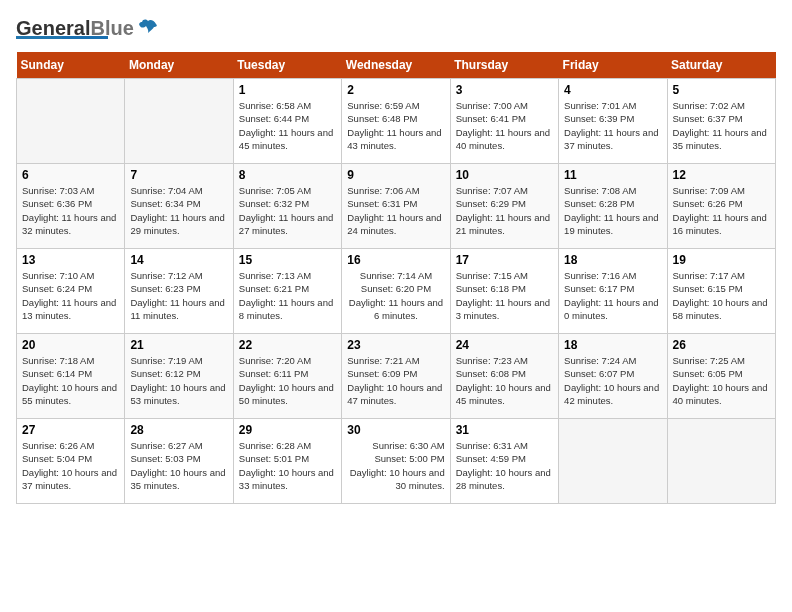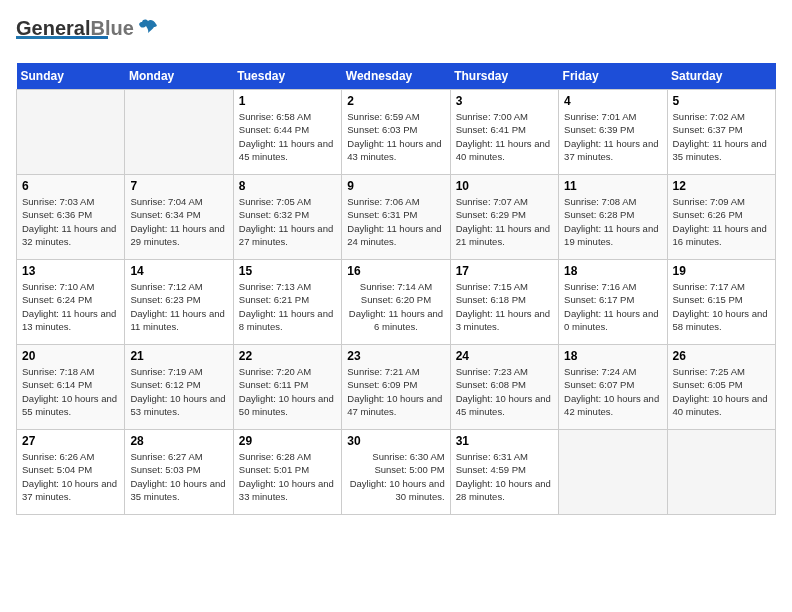--- a/index.html
+++ b/index.html
@@ -7,21 +7,21 @@
       font-family: Arial, sans-serif;
       background: #fff;
       width: 792px;
       min-height: 612px;
       padding: 16px;
     }
     .header {
       display: flex;
       justify-content: space-between;
       align-items: flex-start;
-      margin-bottom: 24px;
+      margin-bottom: 13px;
     }
     .logo {
       display: flex;
       flex-direction: column;
       align-items: flex-start;
     }
     .logo-row {
       display: flex;
       align-items: center;
       gap: 2px;
@@ -37,21 +37,21 @@
     .calendar-subtitle {
       font-size: 14px;
       color: #555;
     }
     table {
       width: 100%;
       border-collapse: collapse;
       font-size: 10.5px;
     }
     thead tr th {
-      background-color: #1d4ed8;
+      background-color: #c2410c;
       color: #fff;
       padding: 6px 4px;
       text-align: left;
       font-size: 12px;
       font-weight: bold;
     }
     tbody tr td {
       border: 1px solid #ccc;
       vertical-align: top;
       padding: 4px 5px;
@@ -118,21 +118,21 @@
         <td class="empty-cell"></td>
         <td>
           <span class="day-num">1</span>
           <div class="day-info" style="white-space: pre-line;">Sunrise: 6:58 AM
 Sunset: 6:44 PM
 Daylight: 11 hours and 45 minutes.</div>
         </td>
         <td>
           <span class="day-num">2</span>
           <div class="day-info" style="white-space: pre-line;">Sunrise: 6:59 AM
-Sunset: 6:03 PM
+Sunset: 6:48 PM
 Daylight: 11 hours and 43 minutes.</div>
         </td>
         <td>
           <span class="day-num">3</span>
           <div class="day-info" style="white-space: pre-line;">Sunrise: 7:00 AM
 Sunset: 6:41 PM
 Daylight: 11 hours and 40 minutes.</div>
         </td>
         <td>
           <span class="day-num">4</span>

